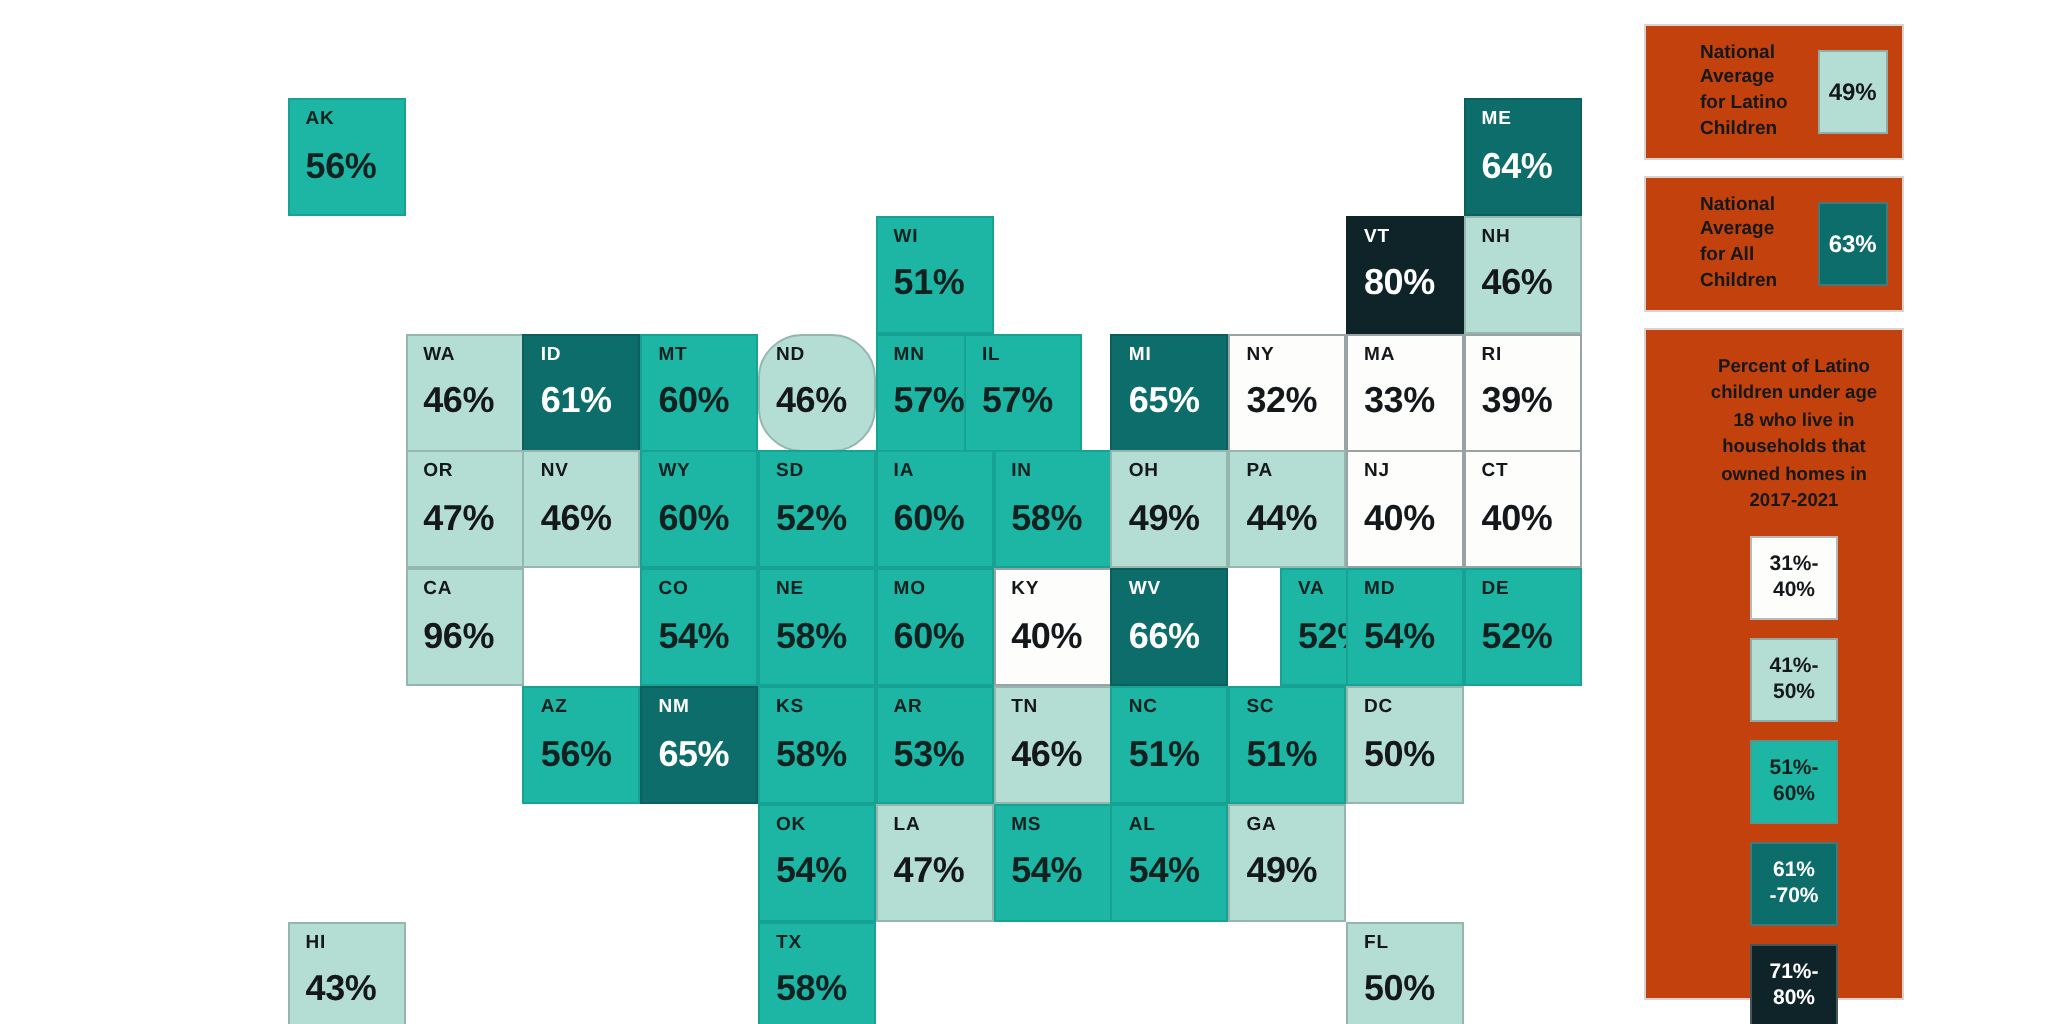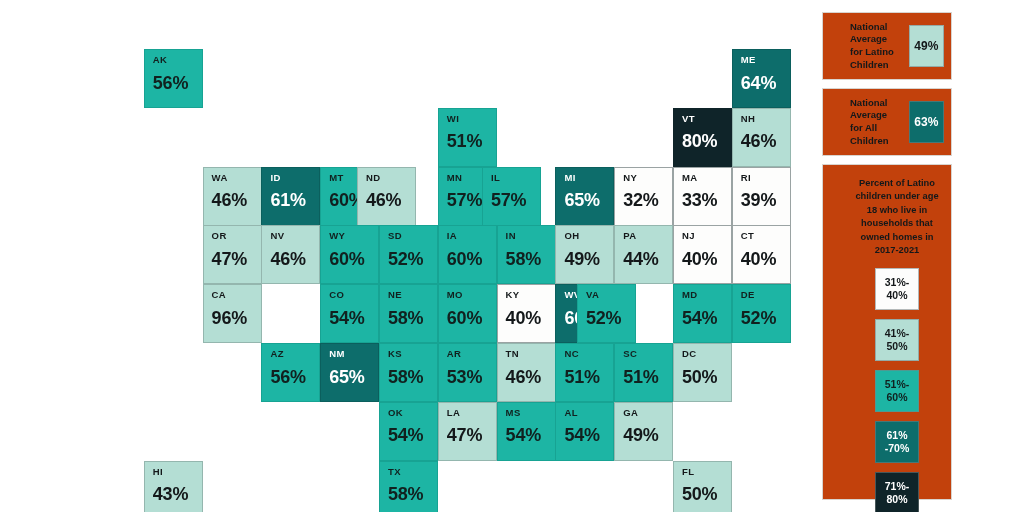--- a/index.html
+++ b/index.html
@@ -120,21 +120,21 @@
       <div class="val">46%</div>
     </div>
     <div class="tile b4" style="left: 261.4px; top: 130.6px;">
       <div class="abbr">ID</div>
       <div class="val">61%</div>
     </div>
     <div class="tile b3" style="left: 320.2px; top: 130.6px;">
       <div class="abbr">MT</div>
       <div class="val">60%</div>
     </div>
-    <div class="tile b2" style="left: 357px; top: 130.6px;">
+    <div class="tile b2" style="left: 379px; top: 130.6px; border-radius: 22px;">
       <div class="abbr">ND</div>
       <div class="val">46%</div>
     </div>
     <div class="tile b3" style="left: 437.8px; top: 130.6px;">
       <div class="abbr">MN</div>
       <div class="val">57%</div>
     </div>
     <div class="tile b3" style="left: 482px; top: 130.6px;">
       <div class="abbr">IL</div>
       <div class="val">57%</div>
@@ -212,21 +212,21 @@
       <div class="val">60%</div>
     </div>
     <div class="tile b1" style="left: 496.6px; top: 248.2px;">
       <div class="abbr">KY</div>
       <div class="val">40%</div>
     </div>
     <div class="tile b4" style="left: 555.4px; top: 248.2px;">
       <div class="abbr">WV</div>
       <div class="val">66%</div>
     </div>
-    <div class="tile b3" style="left: 577px; top: 248.2px;">
+    <div class="tile b3" style="left: 640px; top: 248.2px;">
       <div class="abbr">VA</div>
       <div class="val">52%</div>
     </div>
     <div class="tile b3" style="left: 673px; top: 248.2px;">
       <div class="abbr">MD</div>
       <div class="val">54%</div>
     </div>
     <div class="tile b3" style="left: 731.8px; top: 248.2px;">
       <div class="abbr">DE</div>
       <div class="val">52%</div>

